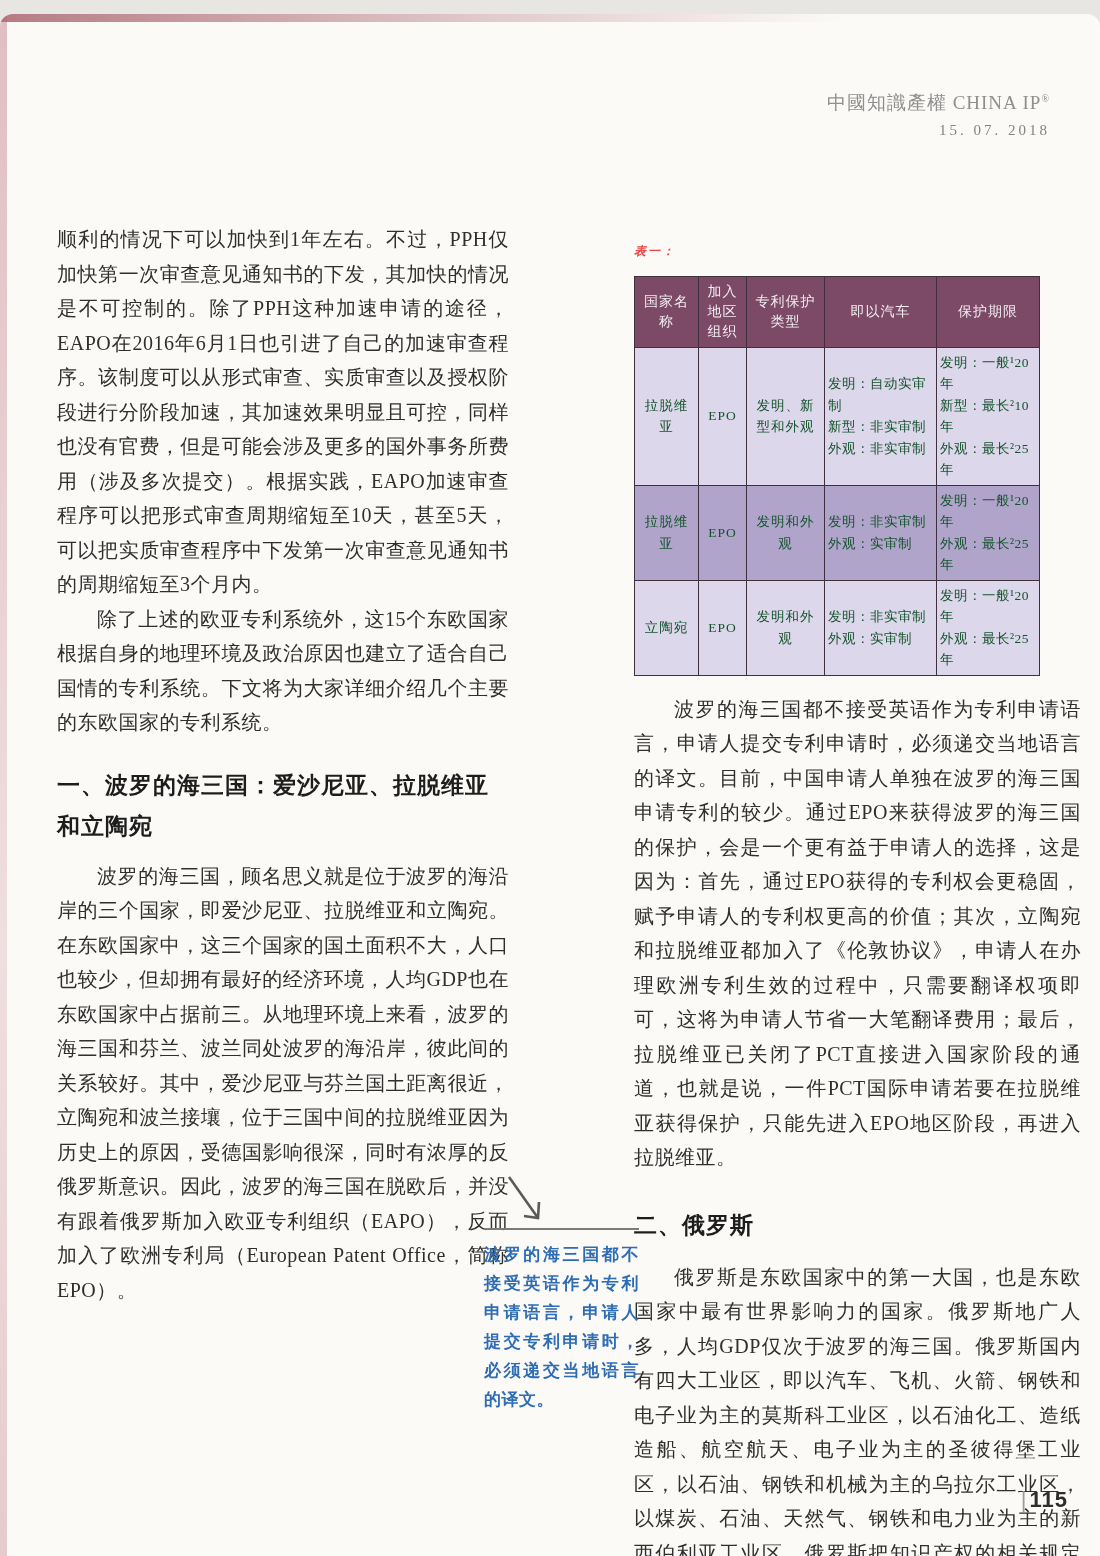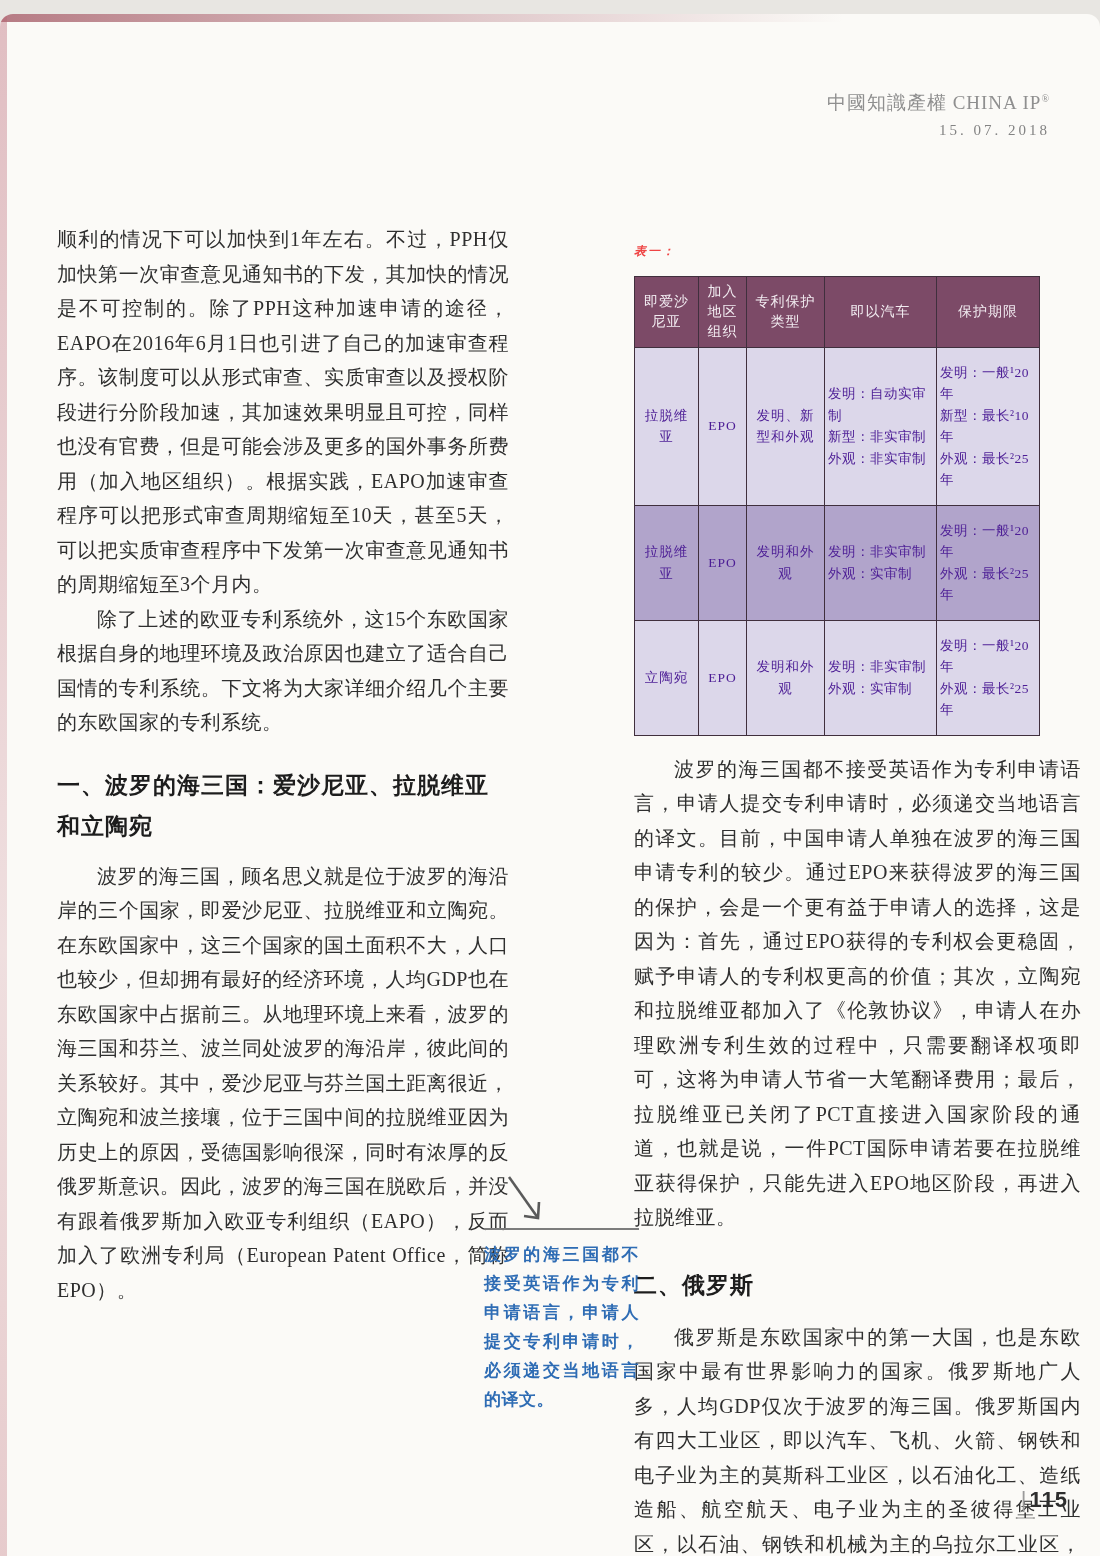--- a/index.html
+++ b/index.html
@@ -41,21 +41,21 @@
   
   .table-caption{font-size:12px;font-style:italic;font-weight:bold;color:#ef4444;
     margin:0 0 7px;letter-spacing:2px;text-align:left;}
   table.patent{border-collapse:collapse;width:405px;table-layout:fixed;
     font-family:"Liberation Serif","DejaVu Serif",serif;}
   table.patent th,table.patent td{border:1.6px solid #402f3d;}
   table.patent th{
     background:#7c4a67;color:#f2ecf1;font-weight:normal;
     font-size:14px;line-height:20px;padding:5px 2px;text-align:center;letter-spacing:1px;
   }
-  table.patent td{font-size:13.5px;line-height:21.5px;padding:14px 3px;color:#4c1d95;}
+  table.patent td{font-size:13.5px;line-height:21.5px;padding:4px 3px;color:#14532d;}
   td.c{text-align:center;letter-spacing:1px;}
   td.l{text-align:left;padding-left:6px;white-space:pre-line;letter-spacing:.5px;}
   tr.row-light td{background:#dcd7ea;}
   tr.row-mid td{background:#b1a4cb;}
   .tbl-wrap{margin-bottom:16px;}
 
   
   .callout{position:absolute;left:484px;top:1160px;width:155px;}
   .callout-arrow{display:block;margin:0 0 2px 22px;}
   .callout-rule{border:none;border-top:2px solid #7c7c7c;margin:0 0 10px;}
@@ -79,40 +79,40 @@
   <div class="scan-top"></div>
   <div class="scan-left"></div>
   <div class="scan-bottom"></div>
 
   <div class="mag-header">
     <div class="brand"><span>中國知識產權 CHINA IP</span><sup>®</sup></div>
     <div class="issue-date">15. 07. 2018</div>
   </div>
 
   <div class="col col-left">
-    <p>顺利的情况下可以加快到1年左右。不过，PPH仅加快第一次审查意见通知书的下发，其加快的情况是不可控制的。除了PPH这种加速申请的途径，EAPO在2016年6月1日也引进了自己的加速审查程序。该制度可以从形式审查、实质审查以及授权阶段进行分阶段加速，其加速效果明显且可控，同样也没有官费，但是可能会涉及更多的国外事务所费用（加入地区组织）。根据实践，EAPO加速审查程序可以把形式审查周期缩短至10天，甚至5天，可以把实质审查程序中下发第一次审查意见通知书的周期缩短至3个月内。</p>
+    <p>顺利的情况下可以加快到1年左右。不过，PPH仅加快第一次审查意见通知书的下发，其加快的情况是不可控制的。除了PPH这种加速申请的途径，EAPO在2016年6月1日也引进了自己的加速审查程序。该制度可以从形式审查、实质审查以及授权阶段进行分阶段加速，其加速效果明显且可控，同样也没有官费，但是可能会涉及更多的国外事务所费用（涉及多次提交）。根据实践，EAPO加速审查程序可以把形式审查周期缩短至10天，甚至5天，可以把实质审查程序中下发第一次审查意见通知书的周期缩短至3个月内。</p>
     <p class="indent">除了上述的欧亚专利系统外，这15个东欧国家根据自身的地理环境及政治原因也建立了适合自己国情的专利系统。下文将为大家详细介绍几个主要的东欧国家的专利系统。</p>
     <div class="sec-heading">一、波罗的海三国：爱沙尼亚、拉脱维亚和立陶宛</div>
     <p class="indent">波罗的海三国，顾名思义就是位于波罗的海沿岸的三个国家，即爱沙尼亚、拉脱维亚和立陶宛。在东欧国家中，这三个国家的国土面积不大，人口也较少，但却拥有最好的经济环境，人均GDP也在东欧国家中占据前三。从地理环境上来看，波罗的海三国和芬兰、波兰同处波罗的海沿岸，彼此间的关系较好。其中，爱沙尼亚与芬兰国土距离很近，立陶宛和波兰接壤，位于三国中间的拉脱维亚因为历史上的原因，受德国影响很深，同时有浓厚的反俄罗斯意识。因此，波罗的海三国在脱欧后，并没有跟着俄罗斯加入欧亚专利组织（EAPO），反而加入了欧洲专利局（European Patent Office，简称EPO）。</p>
   </div>
 
   <div class="col col-right">
     <div class="tbl-wrap">
       <div class="table-caption">表一：</div>
       <table class="patent">
         <colgroup>
           <col style="width:64px">
             <col style="width:48px">
             <col style="width:78px">
             <col style="width:112px">
             <col style="width:103px">
         </colgroup>
         <tbody>
             <tr>
-          <th>即爱沙尼亚</th>
+          <th>国家名称</th>
           <th>加入地区组织</th>
           <th>专利保护类型</th>
           <th>即以汽车</th>
           <th>保护期限</th>
         </tr>
         <tr class="row-light">
           <td class="c">拉脱维亚</td>
           <td class="c">EPO</td>
           <td class="c">发明、新型和外观</td>
           <td class="l">发明：自动实审制

